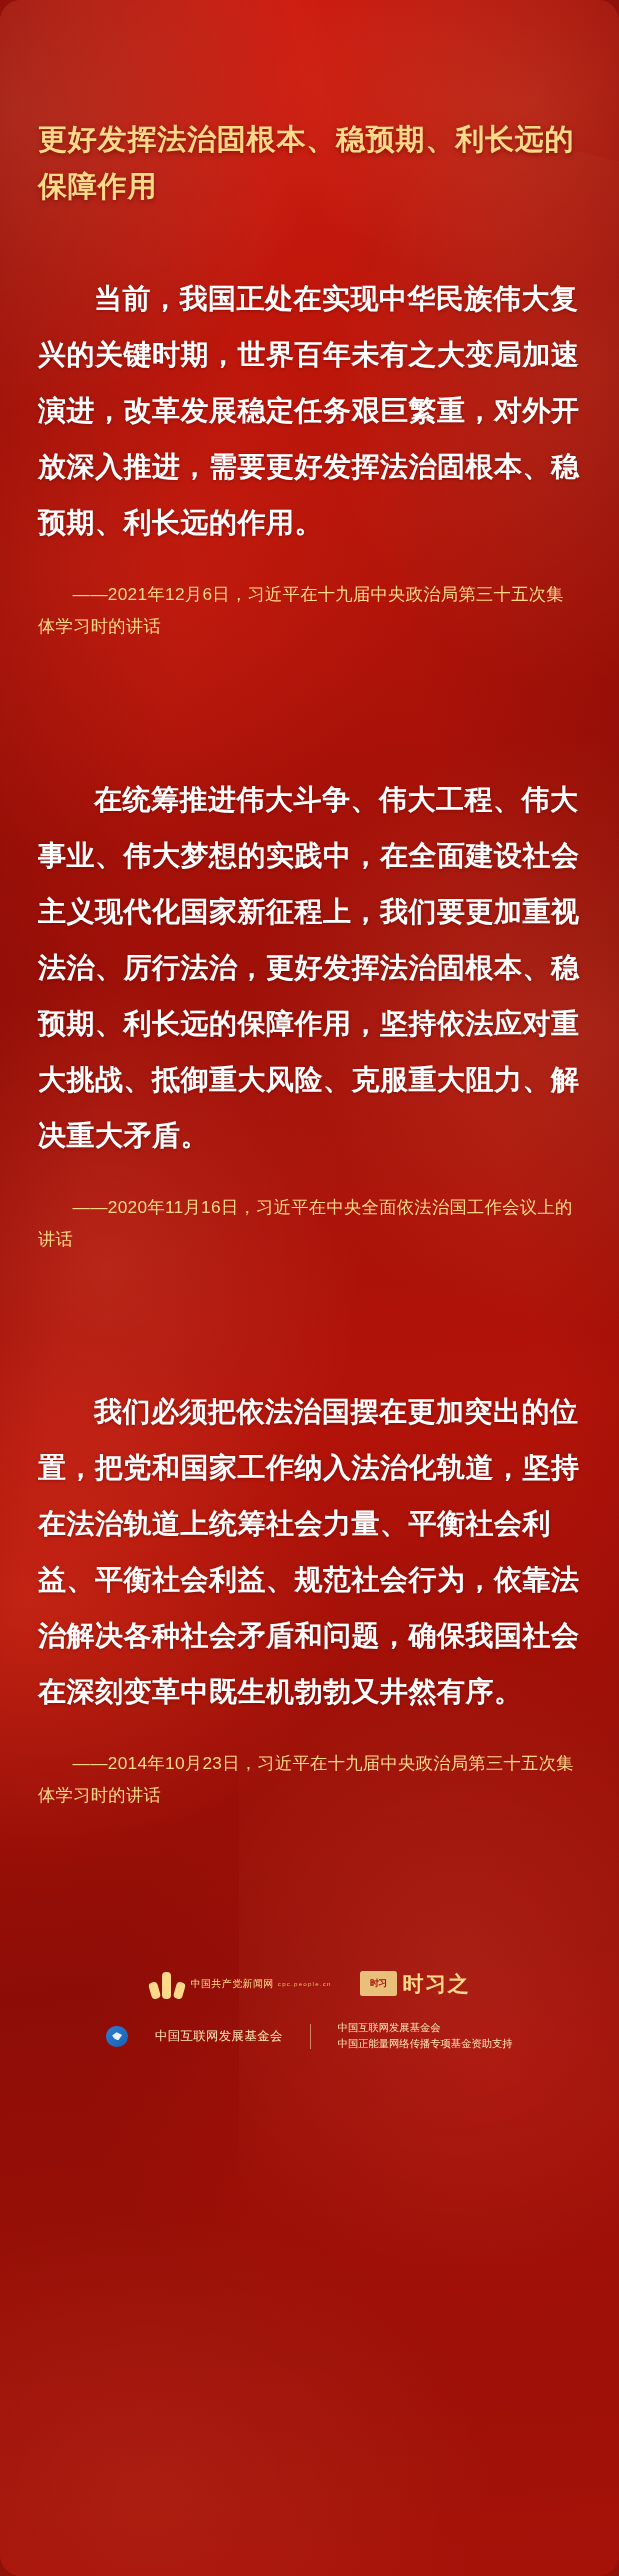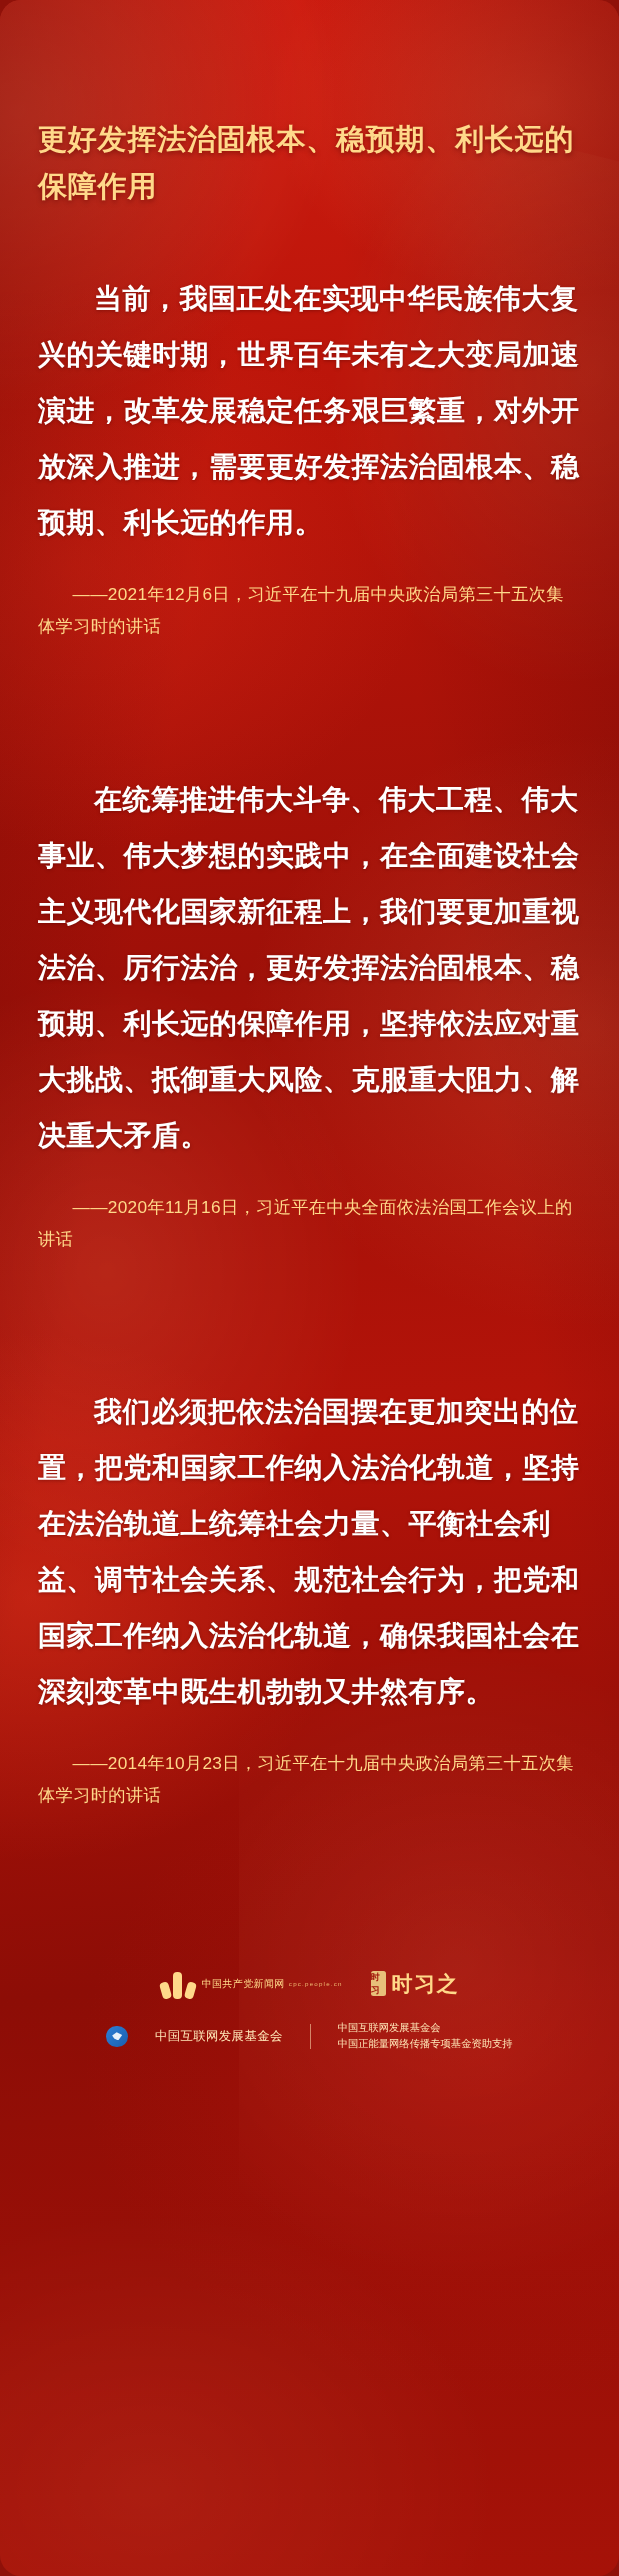--- a/index.html
+++ b/index.html
@@ -145,21 +145,21 @@
     color: #f0bb72;
     font-size: 6.2px;
     letter-spacing: 1.2px;
   }
   .logo-shixi {
     display: flex;
     align-items: center;
     gap: 5.8px;
   }
   .logo-shixi .seal {
-    width: 15px;
+    width: 37px;
     height: 25px;
     background: #e8c07a;
     color: #a11208;
     font-size: 9px;
     font-weight: bold;
     display: flex;
     align-items: center;
     justify-content: center;
     border-radius: 2.5px;
     letter-spacing: -0.8px;
@@ -233,21 +233,21 @@
     <div class="spacer-large"></div>
 
     <div class="quote-block">
       <p class="quote-text">在统筹推进伟大斗争、伟大工程、伟大事业、伟大梦想的实践中，在全面建设社会主义现代化国家新征程上，我们要更加重视法治、厉行法治，更好发挥法治固根本、稳预期、利长远的保障作用，坚持依法应对重大挑战、抵御重大风险、克服重大阻力、解决重大矛盾。</p>
       <p class="quote-source">——2020年11月16日，习近平在中央全面依法治国工作会议上的讲话</p>
     </div>
 
     <div class="spacer-large"></div>
 
     <div class="quote-block">
-      <p class="quote-text">我们必须把依法治国摆在更加突出的位置，把党和国家工作纳入法治化轨道，坚持在法治轨道上统筹社会力量、平衡社会利益、调节社会关系、规范社会行为，把党和国家工作纳入法治化轨道，确保我国社会在深刻变革中既生机勃勃又井然有序。</p>
+      <p class="quote-text">我们必须把依法治国摆在更加突出的位置，把党和国家工作纳入法治化轨道，坚持在法治轨道上统筹社会力量、平衡社会利益、平衡社会利益、规范社会行为，依靠法治解决各种社会矛盾和问题，确保我国社会在深刻变革中既生机勃勃又井然有序。</p>
       <p class="quote-source">——2014年10月23日，习近平在十九届中央政治局第三十五次集体学习时的讲话</p>
     </div>
 
     <div class="footer">
       <div class="logos">
         <div class="logo-people">
           <div class="mark">
             <span></span>
               <span></span>
               <span></span>

